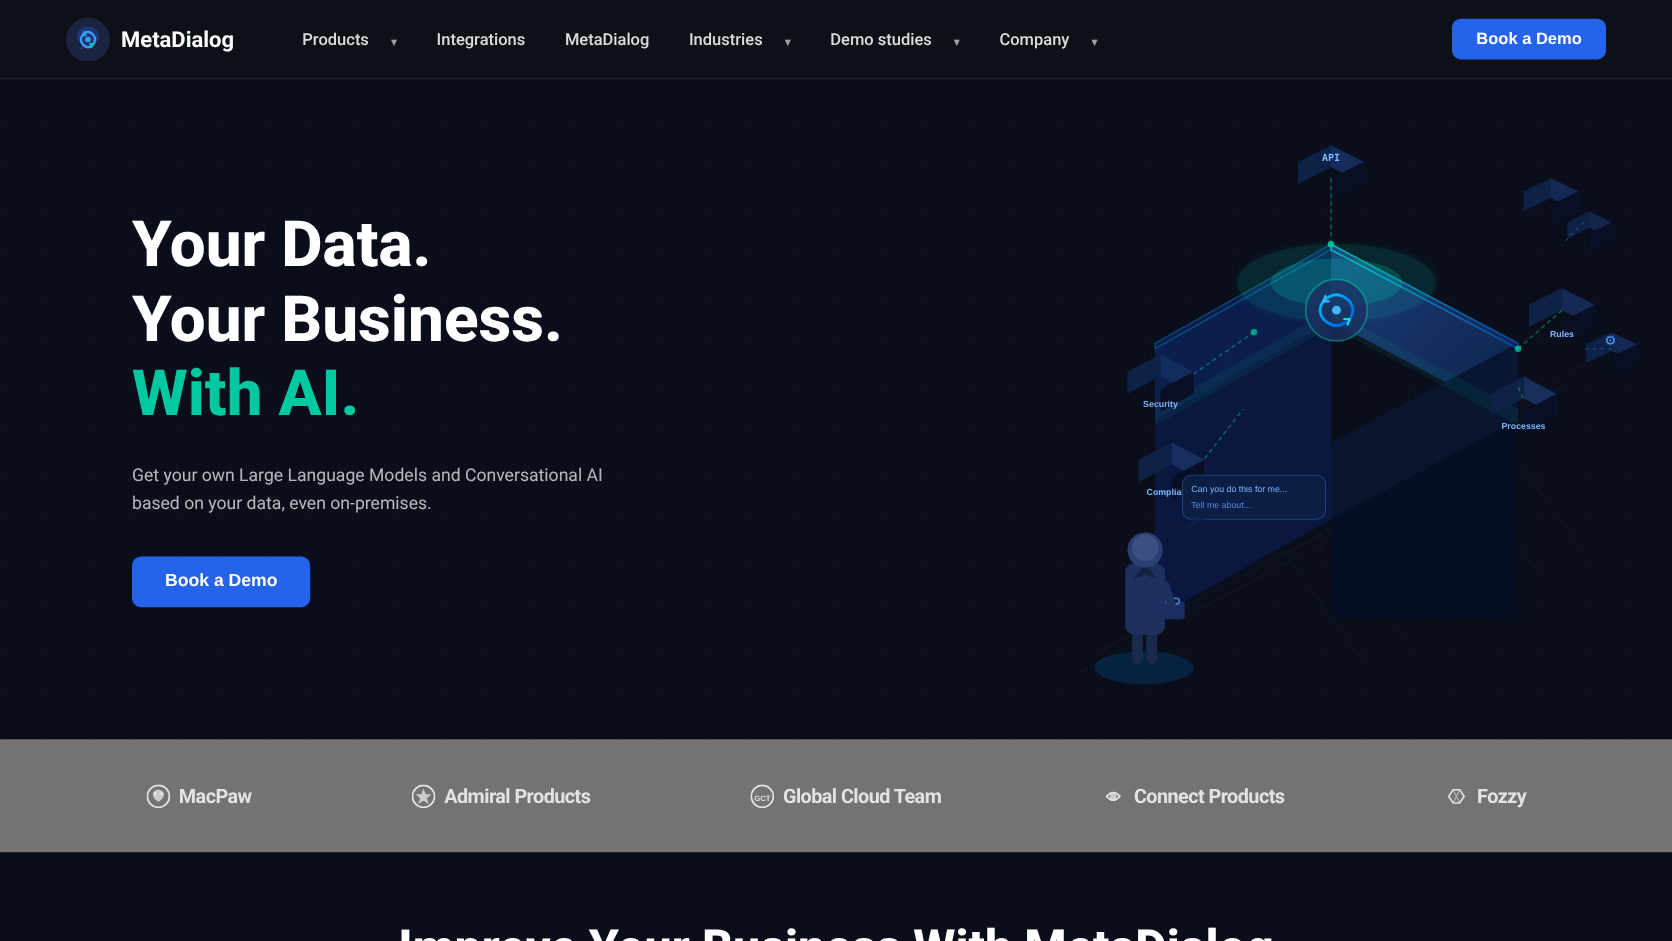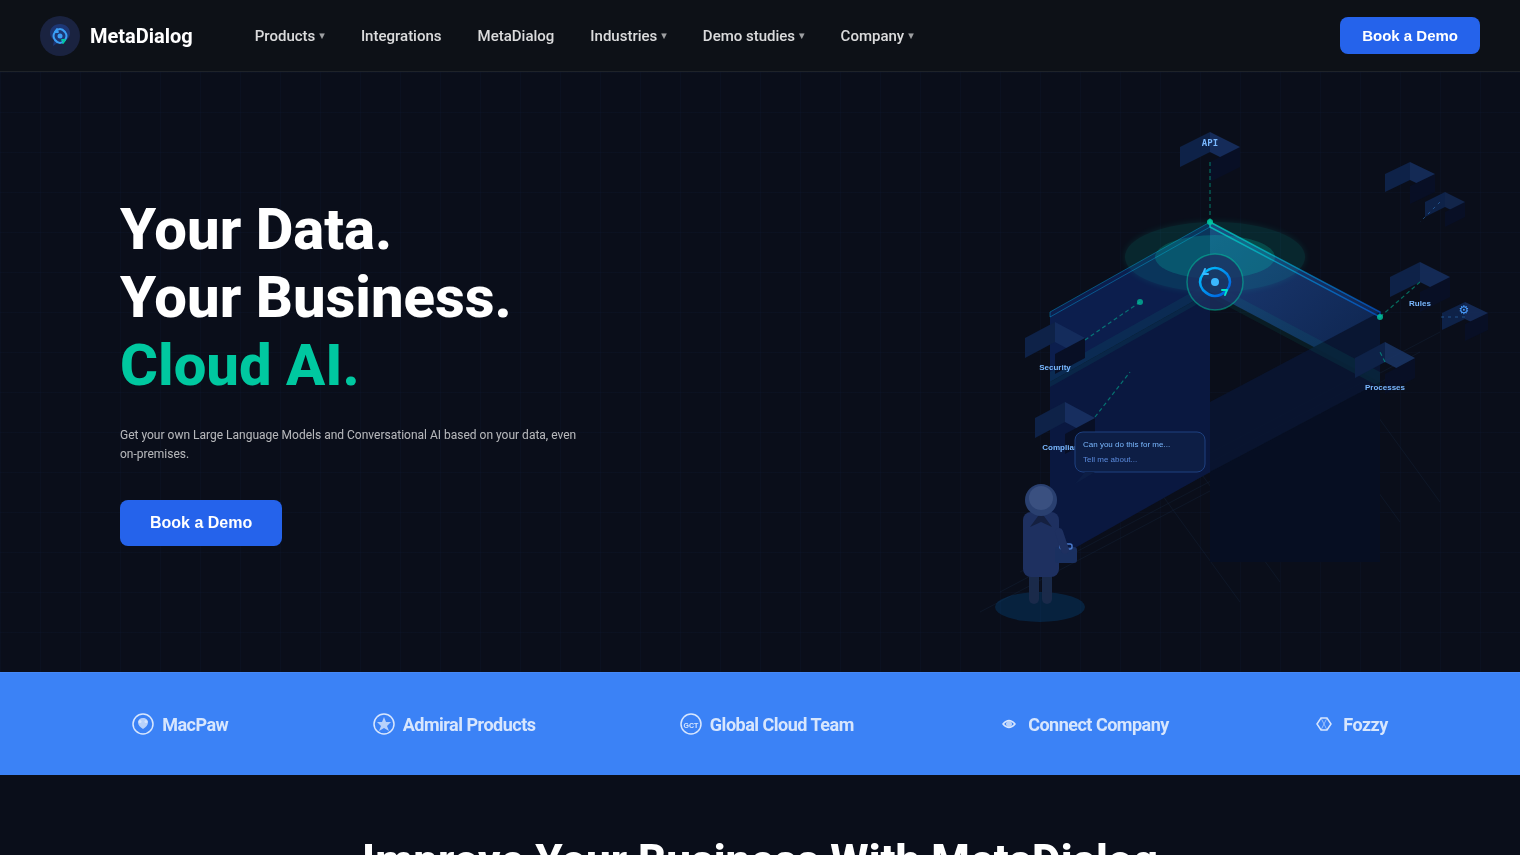--- a/index.html
+++ b/index.html
@@ -11,21 +11,21 @@
       overflow-x: hidden;
     }
 
     
     nav {
       background: #0d1117;
       border-bottom: 1px solid rgba(255,255,255,0.08);
       height: 72px;
       display: flex;
       align-items: center;
-      padding: 0 40px;
+      padding: 0 60px;
       position: sticky;
       top: 0;
       z-index: 100;
     }
     .nav-logo {
       display: flex;
       align-items: center;
       gap: 10px;
       text-decoration: none;
       margin-right: 48px;
@@ -40,22 +40,22 @@
       color: #fff;
     }
     .nav-links {
       display: flex;
       align-items: center;
       gap: 8px;
       flex: 1;
     }
     .nav-item {
       display: flex;
-      align-items: center;
-      gap: 4px;
+      align-items: flex-end;
+      gap: 20px;
       padding: 8px 14px;
       font-size: 15px;
       font-weight: 500;
       color: rgba(255,255,255,0.85);
       cursor: pointer;
       border-radius: 6px;
       transition: background 0.2s;
       white-space: nowrap;
     }
     .chevron {
@@ -97,21 +97,21 @@
       margin-bottom: 4px;
     }
     .hero-title-ai {
       font-size: 58px;
       font-weight: 800;
       line-height: 1.1;
       color: #00c8a0;
       margin-bottom: 28px;
     }
     .hero-subtitle {
-      font-size: 12px;
+      font-size: 16px;
       color: rgba(255,255,255,0.7);
       line-height: 1.6;
       margin-bottom: 36px;
       max-width: 460px;
     }
     .hero-btn {
       background: #2563eb;
       color: #fff;
       border: none;
       padding: 14px 30px;
@@ -132,21 +132,21 @@
     }
 
     
     .iso-svg {
       width: 100%;
       height: 100%;
     }
 
     
     .logos-section {
-      background: #3b82f6;
+      background: #737373;
       padding: 40px 60px;
       display: flex;
       align-items: center;
       justify-content: space-around;
       border-top: 1px solid rgba(255,255,255,0.06);
     }
     .logo-brand {
       display: flex;
       align-items: center;
       gap: 8px;
@@ -226,21 +226,21 @@
     </div>
   </div>
 
   <button class="nav-cta">Book a Demo</button>
 </nav>
 
 <section class="hero">
   <div class="hero-content">
     <div class="hero-title">Your Data.</div>
     <div class="hero-title">Your Business.</div>
-    <div class="hero-title-ai">Cloud AI.</div>
+    <div class="hero-title-ai">With AI.</div>
     <p class="hero-subtitle">Get your own Large Language Models and Conversational AI based on your data, even on-premises.</p>
     <button class="hero-btn">Book a Demo</button>
   </div>
 
   <div class="hero-illustration">
     <svg class="iso-svg" viewBox="0 0 680 540" fill="none" xmlns="http://www.w3.org/2000/svg">
       <defs>
         <linearGradient id="bgGrad" x1="0%" y1="0%" x2="100%" y2="100%">
           <stop offset="0%" style="stop-color:#0f1d3d;stop-opacity:1"></stop>
           <stop offset="100%" style="stop-color:#0a0e1a;stop-opacity:1"></stop>
@@ -454,21 +454,21 @@
       <text x="11" y="15" fill="#fff" font-size="7" font-weight="700" text-anchor="middle" font-family="sans-serif">GCT</text>
     </svg>
     <span class="logo-brand-text">Global Cloud Team</span>
   </div>
 
   <div class="logo-brand">
     <svg width="22" height="22" viewBox="0 0 22 22">
       <path d="M5 11 Q11 4 17 11 Q11 18 5 11Z" fill="none" stroke="#fff" stroke-width="1.5"></path>
       <circle cx="11" cy="11" r="3" fill="#fff" opacity="0.8"></circle>
     </svg>
-    <span class="logo-brand-text">Connect Company</span>
+    <span class="logo-brand-text">Connect Products</span>
   </div>
 
   <div class="logo-brand">
     <svg width="22" height="22" viewBox="0 0 22 22">
       <path d="M4 11 L8 5 L14 5 L18 11 L14 17 L8 17Z" fill="none" stroke="#fff" stroke-width="1.5"></path>
       <path d="M8 5 L14 17 M14 5 L8 17" stroke="#fff" stroke-width="1" opacity="0.6"></path>
     </svg>
     <span class="logo-brand-text">Fozzy</span>
   </div>
 

